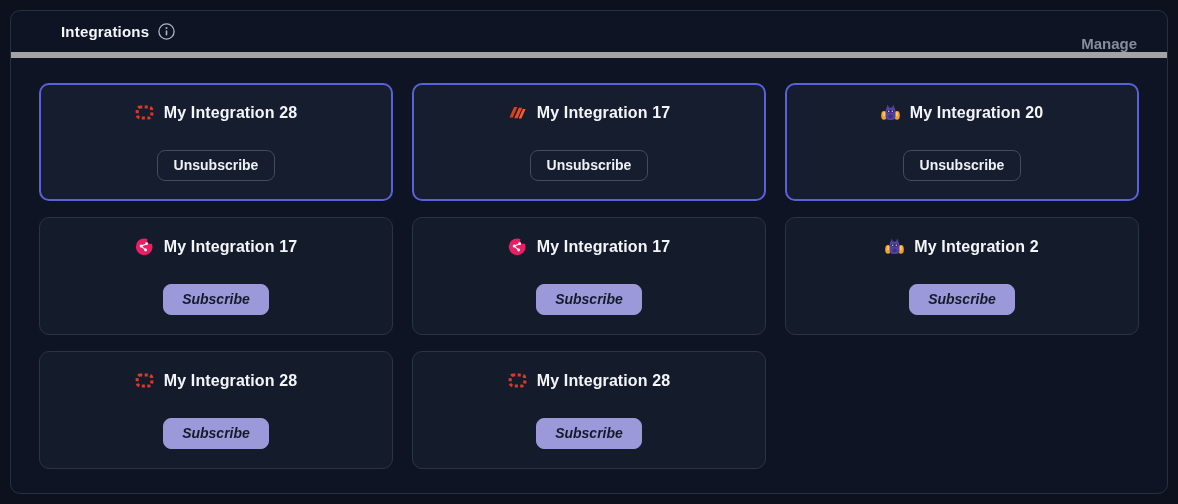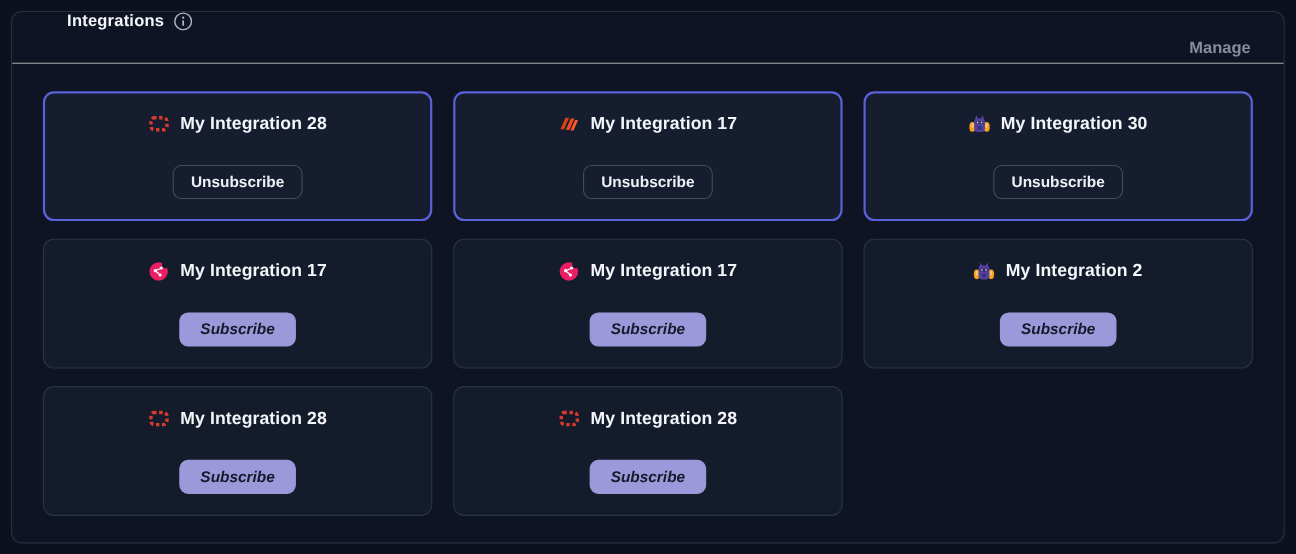--- a/index.html
+++ b/index.html
@@ -14,23 +14,23 @@
     left: 10px; top: 10px;
     width: 1158px; height: 484px;
     background: #0e1423;
     border: 1px solid #273040;
     border-radius: 10px;
     overflow: hidden;
   }
   .panel-header {
     height: 47px;
     display: flex;
-    align-items: flex-start;
+    align-items: center;
     padding: 0 30px 0 50px;
-    border-bottom: 1px solid #a3a3a3;
+    border-bottom: 6px solid #a3a3a3;
   }
   .panel-title {
     color: #f4f6fa;
     font-size: 15px;
     font-weight: 700;
     letter-spacing: .2px;
   }
   .info-icon {
     margin-left: 9px;
     display: inline-flex;
@@ -163,21 +163,21 @@
               <ellipse cx="15.8" cy="11.2" rx="1.2" ry="2.4" fill="#fcc46b"></ellipse>
               <path d="M5 6.5 L6.6 1.6 L8.4 5.4 Z" fill="#52419e"></path>
               <path d="M14 6.5 L12.4 1.6 L10.6 5.4 Z" fill="#52419e"></path>
               <rect x="4.6" y="4.4" width="9.8" height="12.6" rx="3.4" fill="#52419e"></rect>
               <rect x="6" y="7" width="7" height="2.6" rx="1.3" fill="#2e2658"></rect>
               <circle cx="7.7" cy="8.3" r="0.8" fill="#cfd3ef"></circle>
               <circle cx="11.3" cy="8.3" r="0.8" fill="#cfd3ef"></circle>
               <rect x="7.4" y="11.6" width="4.2" height="3.6" rx="1.6" fill="#3c3180"></rect>
             </svg>
           </span>
-      <span class="card-title">My Integration 30</span>
+      <span class="card-title">My Integration 20</span>
     </div>
     <button class="card-btn ghost">Unsubscribe</button>
   </div>
 
   <div class="card unsubscribed">
     <div class="card-title-row">
       <span class="card-icon">
             <svg viewBox="0 0 19 19">
               <circle cx="9.2" cy="9.8" r="8.4" fill="#ea1e63"></circle>
               <circle cx="15.6" cy="3.4" r="3.4" fill="#141c2b"></circle>

